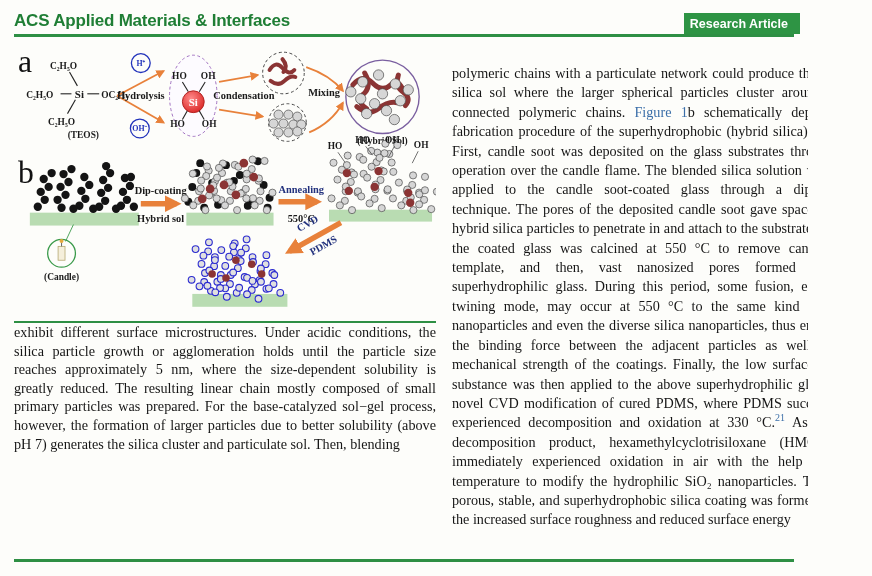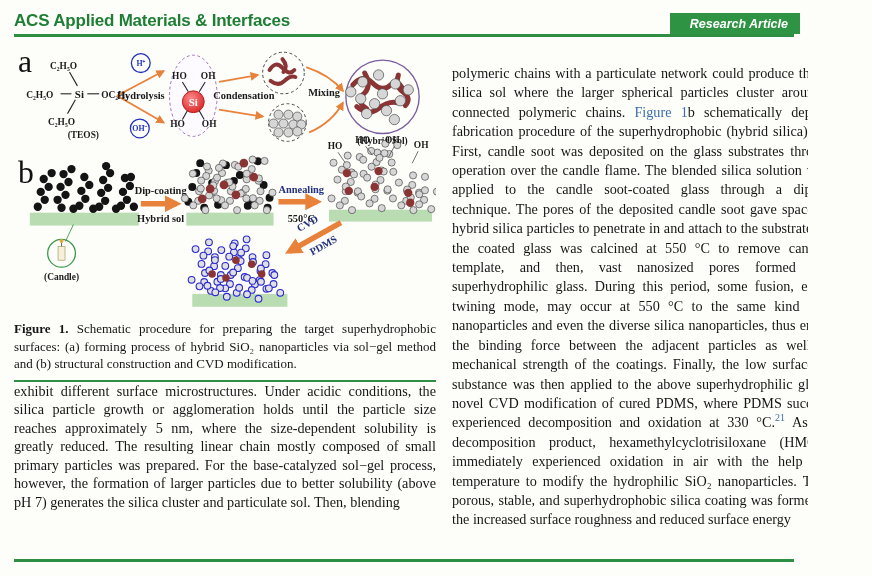--- a/index.html
+++ b/index.html
@@ -15,21 +15,21 @@
   .header { position:absolute; left:14px; right:14px; top:6px; height:28px; }
   .journal {
     position:absolute; left:0; bottom:3px;
     font-family:"Liberation Sans", sans-serif; font-weight:bold;
     font-size:17px; color:#1f7e35; letter-spacing:-0.2px;
   }
   .badge {
     position:absolute; right:-6px; bottom:0;
     background:#2e9444; color:#ffffff;
     font-family:"Liberation Sans", sans-serif; font-weight:bold;
-    font-size:12.5px; padding:4px 12px 3px 20px;font-style:italic;
+    font-size:12.5px; padding:4px 12px 3px 6px;
   }
   .rule-top { position:absolute; left:14px; right:14px; top:34px; height:3px; background:#2e8f44; }
   .rule-bottom { position:absolute; left:14px; right:14px; top:559px; height:3px; background:#2e8f44; }
 
   
   .cols { position:absolute; left:14px; top:44px; width:844px; }
   .col-left  { position:absolute; left:0; top:0; width:422px; }
   .col-right { position:absolute; left:438px; top:1px; width:406px;margin-top:19px; }
 
   p.body {
@@ -472,21 +472,20 @@
           </g>
         <g id="g-red4">
             <circle cx="200" cy="232" r="3.8" class="redp"></circle>
             <circle cx="224" cy="218" r="3.8" class="redp"></circle>
             <circle cx="250" cy="232" r="3.8" class="redp"></circle>
             <circle cx="214" cy="236" r="3.8" class="redp"></circle>
             <circle cx="240" cy="222" r="3.8" class="redp"></circle>
           </g>
       </svg>
 
-      <p class="caption"><span class="cap-label">Figure 1.</span><span> Schematic procedure for preparing the target superhydrophobic surfaces: (a) forming process of hybrid SiO₂ nanoparticles via sol−gel method and (b) structural construction and CVD modification.</span></p>
       <div class="cap-rule"></div>
 
       <p class="body left-body">exhibit different surface microstructures. Under acidic conditions, the silica particle growth or agglomeration holds until the particle size reaches approximately 5 nm, where the size-dependent solubility is greatly reduced. The resulting linear chain mostly composed of small primary particles was prepared. For the base-catalyzed sol−gel process, however, the formation of larger particles due to better solubility (above pH 7) generates the silica cluster and particulate sol. Then, blending</p>
     </div>
 
     <div class="col-right">
       <p class="body"><span>polymeric chains with a particulate network could produce the hybrid silica sol where the larger spherical particles cluster around well-connected polymeric chains. </span><a class="link">Figure 1</a><span>b schematically depicts the fabrication procedure of the superhydrophobic (hybrid silica) coating. First, candle soot was deposited on the glass substrates through the operation over the candle flame. The blended silica solution was then applied to the candle soot-coated glass through a dip-coating technique. The pores of the deposited candle soot gave space for the hybrid silica particles to penetrate in and attach to the substrates. Later, the coated glass was calcined at 550 °C to remove candle soot template, and then, vast nanosized pores formed on the superhydrophilic glass. During this period, some fusion, especially twining mode, may occur at 550 °C to the same kind of silica nanoparticles and even the diverse silica nanoparticles, thus enhancing the binding force between the adjacent particles as well as the mechanical strength of the coatings. Finally, the low surface energy substance was then applied to the above superhydrophilic glass by a novel CVD modification of cured PDMS, where PDMS successively experienced decomposition and oxidation at 330 °C.</span><sup class="ref">21</sup><span> As a main decomposition product, hexamethylcyclotrisiloxane (HMCTSO)</span><sup class="ref">25</sup><span> immediately experienced oxidation in air with the help of high temperature to modify the hydrophilic SiO₂ nanoparticles. Thus, the porous, stable, and superhydrophobic silica coating was formed due to the increased surface roughness and reduced surface energy</span></p>
     </div>
   </div>
 

